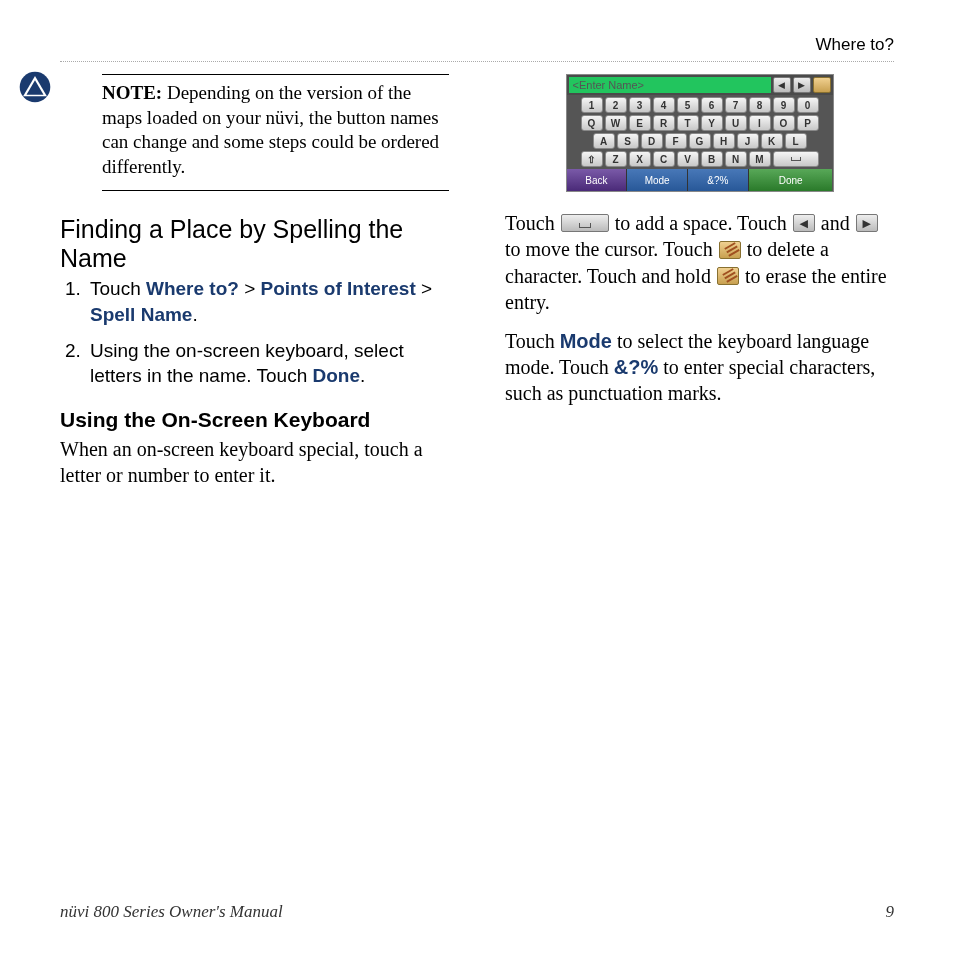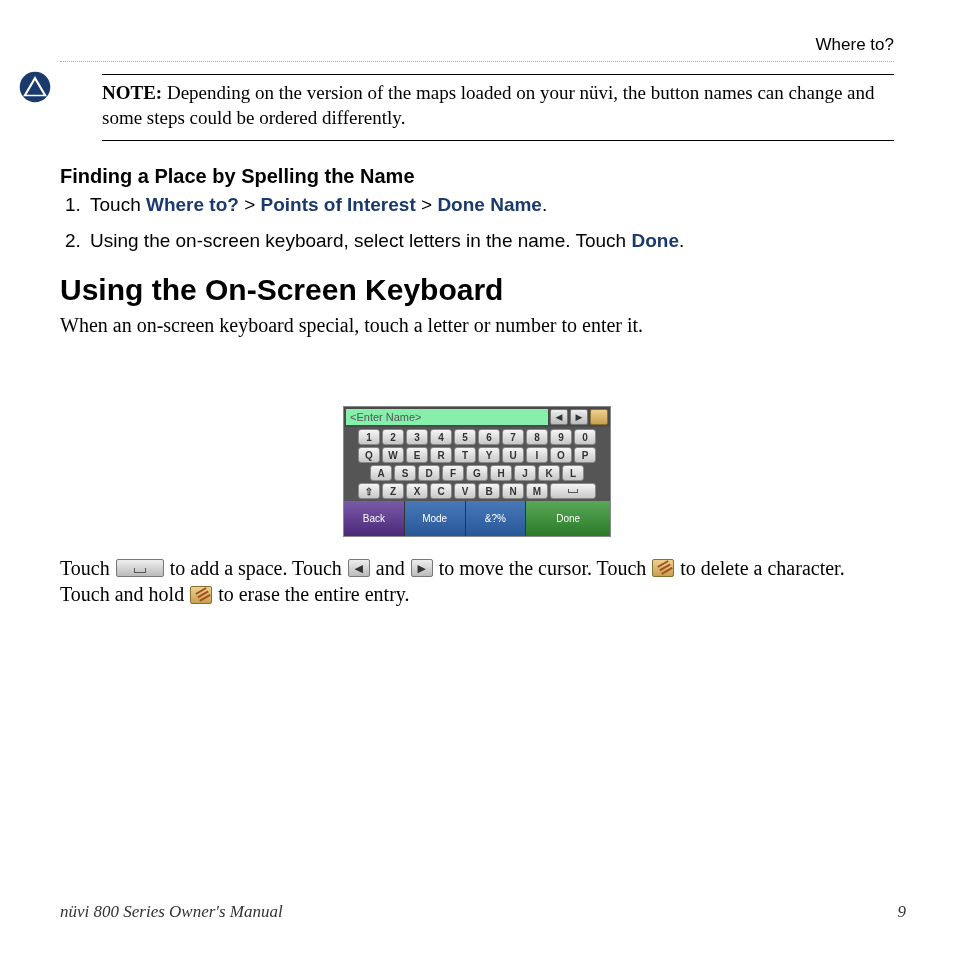--- a/index.html
+++ b/index.html
@@ -16,21 +16,20 @@
     text-align: right;
     font-size: 17px;
     font-family: Arial, Helvetica, sans-serif;
     padding-bottom: 6px;
     border-bottom: 1px dotted #aaa;
     margin-bottom: 12px;
   }
   .columns {
     display: flex;
     gap: 56px;
-    flex-direction: column;
   }
   .col {
     flex: 1;
     min-width: 0;
   }
   .note-box {
     border-top: 1px solid #000;
     border-bottom: 1px solid #000;
     padding: 6px 0 10px 0;
     margin-left: 42px;
@@ -41,29 +40,29 @@
   .note-row { position: relative; }
   .note-icon {
     position: absolute;
     left: -42px;
     top: -4px;
     width: 34px;
     height: 34px;
   }
   h2.section-title {
     font-family: Arial, Helvetica, sans-serif;
-    font-weight: bold;
-    font-size: 20px;
+    font-weight: normal;
+    font-size: 25px;
     line-height: 1.15;
     margin-bottom: 4px;
   }
   h3.subsection-title {
     font-family: Arial, Helvetica, sans-serif;
     font-weight: bold;
-    font-size: 30px;
+    font-size: 21px;
     line-height: 1.2;
     margin-top: 18px;
     margin-bottom: 4px;
   }
   p.body {
     font-size: 20px;
     line-height: 1.32;
     margin-bottom: 12px;
   }
   ol.steps {
@@ -76,21 +75,21 @@
   ol.steps li { margin-bottom: 10px; padding-left: 4px; }
   .ui-term {
     color: #1a3a6e;
     font-weight: bold;
     font-family: Arial, Helvetica, sans-serif;
   }
   .footer {
     position: absolute;
     bottom: 32px;
     left: 60px;
-    right: 48px;
+    right: 60px;
     display: flex;
     justify-content: space-between;
     font-style: italic;
     font-size: 17px;
     font-family: Georgia, serif;
     color: #333;
   }
   
   .kbd-shot {
     width: 268px;
@@ -102,21 +101,21 @@
   }
   .kbd-input-row {
     display: flex;
     background: #4a4a4a;
     padding: 2px;
     gap: 2px;
     align-items: stretch;
   }
   .kbd-input {
     flex: 1;
-    background: #86efac;
+    background: #22c55e;
     color: #555;
     padding: 2px 4px;
     font-size: 11px;
   }
   .kbd-nav-btn {
     width: 18px;
     background: linear-gradient(#eee,#bbb);
     border: 1px solid #777;
     border-radius: 2px;
     display: flex;
@@ -142,21 +141,21 @@
     display: flex;
     align-items: center;
     justify-content: center;
     font-size: 10px;
     color: #333;
     font-weight: bold;
   }
   .kbd-key.wide { width: 46px; }
   .kbd-bottom {
     display: flex;
-    height: 35px;
+    height: 22px;
   }
   .kbd-bottom-btn {
     flex: 1;
     display: flex;
     align-items: center;
     justify-content: center;
     font-size: 10px;
     color: #fff;
     border-right: 1px solid #333;
   }
@@ -229,21 +228,21 @@
       <div class="note-box">
         <b>NOTE:</b>
         <span>Depending on the version of the maps loaded on your nüvi, the button names can change and some steps could be ordered differently.</span>
       </div>
     </div>
 
     <h2 class="section-title">Finding a Place by Spelling the Name</h2>
 
     <ol class="steps">
       <li>
-        <span>Touch </span><span class="ui-term">Where to?</span><span> &gt; </span><span class="ui-term">Points of Interest</span><span> &gt; </span><span class="ui-term">Done Name</span><span>.</span>
+        <span>Touch </span><span class="ui-term">Where to?</span><span> &gt; </span><span class="ui-term">Points of Interest</span><span> &gt; </span><span class="ui-term">Spell Name</span><span>.</span>
       </li>
       <li>
         <span>Using the on-screen keyboard, select letters in the name. Touch </span><span class="ui-term">Done</span><span>.</span>
       </li>
     </ol>
 
     <h3 class="subsection-title">Using the On-Screen Keyboard</h3>
     <p class="body">When an on-screen keyboard special, touch a letter or number to enter it.</p>
 
   </div>
@@ -312,20 +311,23 @@
         <div class="kbd-bottom-btn kbd-mode">Mode</div>
         <div class="kbd-bottom-btn kbd-sym">&amp;?%</div>
         <div class="kbd-bottom-btn kbd-done">Done</div>
       </div>
     </div>
 
     <p class="body">
       <span>Touch </span><span class="inline-icon space-icon"></span><span> to add a space. Touch </span><span class="inline-icon arrow-icon">◀</span><span> and </span><span class="inline-icon arrow-icon">▶</span><span> to move the cursor. Touch </span><span class="inline-icon erase-icon"></span><span> to delete a character. Touch and hold </span><span class="inline-icon erase-icon"></span><span> to erase the entire entry.</span>
     </p>
 
+    <p class="body">
+      <span>Touch </span><span class="ui-term">Mode</span><span> to select the keyboard language mode. Touch </span><span class="ui-term">&amp;?%</span><span> to enter special characters, such as punctuation marks.</span>
+    </p>
 
 
 
   </div>
 </div>
 
 <div class="footer">
   <span>nüvi 800 Series Owner's Manual</span>
   <span>9</span>
 </div>

